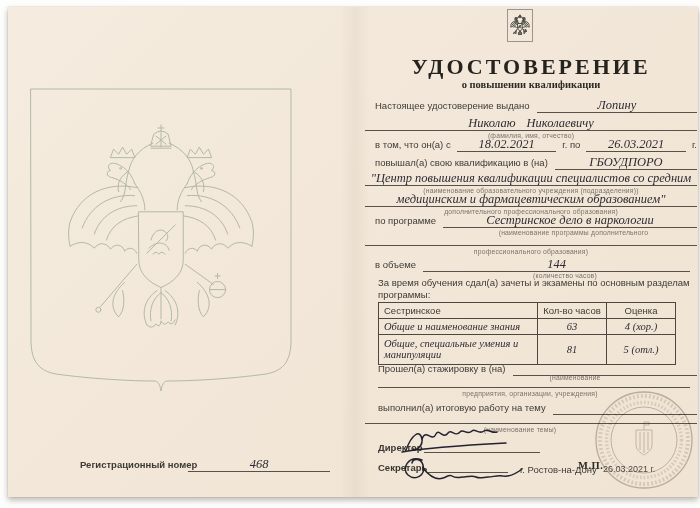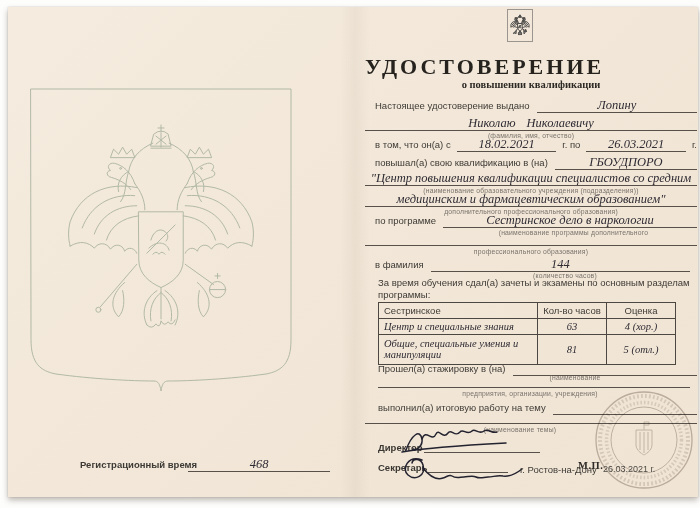--- a/index.html
+++ b/index.html
@@ -17,21 +17,21 @@
        font-size:12.5px;color:#2e2b33;}
   .hint{position:absolute;font-size:6.8px;color:#7a736b;text-align:center;letter-spacing:.2px;}
   .frow{position:absolute;display:flex;align-items:flex-end;}
   .frow .lbl{white-space:nowrap;padding-bottom:2px;}
   .fill{flex:1;border-bottom:1px solid #57514a;text-align:center;height:15px;line-height:14px;}
   .fill .val{line-height:13px;}
   .mid{margin:0 6px;}
   .gap{margin-right:7px;}
   .hdr-country{position:absolute;left:365px;top:42px;width:318px;text-align:center;
        font-size:9px;letter-spacing:.4px;color:#46433e;}
-  .hdr-title{position:absolute;left:365px;top:54px;width:332px;
+  .hdr-title{position:absolute;left:365px;top:54px;width:332px;text-align:center;
        font-family:"Liberation Serif",serif;font-weight:700;font-size:22px;
        letter-spacing:3px;color:#26231f;}
   .hdr-sub{position:absolute;left:365px;top:79px;width:332px;text-align:center;
        font-family:"Liberation Serif",serif;font-weight:700;font-size:10.5px;color:#2c2925;}
   .tbl{position:absolute;left:378px;top:302px;width:296px;border:1px solid #4c4741;
        display:grid;grid-template-columns:159px 69px 1fr;color:#3a3732;}
   .tbl .c{border-right:1px solid #4c4741;border-bottom:1px solid #4c4741;padding:2px 5px;}
   .tbl .c.last{border-right:none;}
   .tbl .c.bot{border-bottom:none;}
   .tbl .h{font-size:9.5px;color:#3d3a35;}
@@ -112,21 +112,21 @@
 
   <div class="abs" style="left:30px;top:88px;width:262px;height:306px">
     <svg width="262" height="306" viewBox="0 0 262 306" class="lineart watermark">
       <path d="M1,1 H261 V252 C261,275 252,283 236,286 C200,291 160,293 138,293 C134,293 132,296 131,303 C130,296 128,293 124,293 C102,293 62,291 26,286 C10,283 1,275 1,252 Z"></path>
     </svg>
     <svg class="abs watermark" style="left:30px;top:28px" width="202" height="232" viewBox="0 0 200 220">
       <use href="#eagle"></use>
     </svg>
   </div>
 
-  <span class="abs lbl bold" style="left:80px;top:459px">Регистрационный время</span>
+  <span class="abs lbl bold" style="left:80px;top:459px">Регистрационный номер</span>
   <div class="abs fill" style="left:188px;top:456px;width:142px;display:block">
     <span class="val">468</span>
   </div>
 
   <div class="emblem-box">
     <svg width="20" height="25" viewBox="0 0 200 220" style="color:#4f4e4b">
       <use href="#eagle"></use>
     </svg>
   </div>
   <div class="hdr-title">УДОСТОВЕРЕНИЕ</div>
@@ -168,33 +168,33 @@
   <div class="frow" style="left:375px;top:212px;width:322px">
     <span class="lbl gap">по программе</span>
     <span class="fill"><span class="val">Сестринское дело в наркологии</span></span>
   </div>
   <div class="hint" style="left:450px;top:229px;width:247px">(наименование программы дополнительного</div>
 
   <div class="uline" style="left:365px;top:245px;width:332px"></div>
   <div class="hint" style="left:365px;top:248px;width:332px">профессионального образования)</div>
 
   <div class="frow" style="left:375px;top:256px;width:315px">
-    <span class="lbl gap">в фамилия</span>
+    <span class="lbl gap">в объеме</span>
     <span class="fill"><span class="val">144</span></span>
   </div>
   <div class="hint" style="left:440px;top:272px;width:250px">(количество часов)</div>
 
   <div class="para">За время обучения сдал(а) зачеты и экзамены по основным разделам программы:</div>
 
   <div class="tbl">
     <div class="c h">Сестринское</div>
     <div class="c h ctr">Кол-во часов</div>
     <div class="c h ctr last">Оценка</div>
 
-    <div class="c d">Центр и специальные знания</div>
+    <div class="c d">Общие и наименование знания</div>
     <div class="c d ctr">63</div>
     <div class="c d ctr last">4 (хор.)</div>
 
     <div class="c d bot" style="padding-top:3px;padding-bottom:4px">Общие, специальные умения и манипуляции</div>
     <div class="c d ctr bot" style="display:flex;align-items:center;justify-content:center">81</div>
     <div class="c d ctr bot last" style="display:flex;align-items:center;justify-content:center">5 (отл.)</div>
   </div>
 
   <div class="frow" style="left:378px;top:360px;width:319px">
     <span class="lbl gap">Прошел(а) стажировку в (на)</span>

